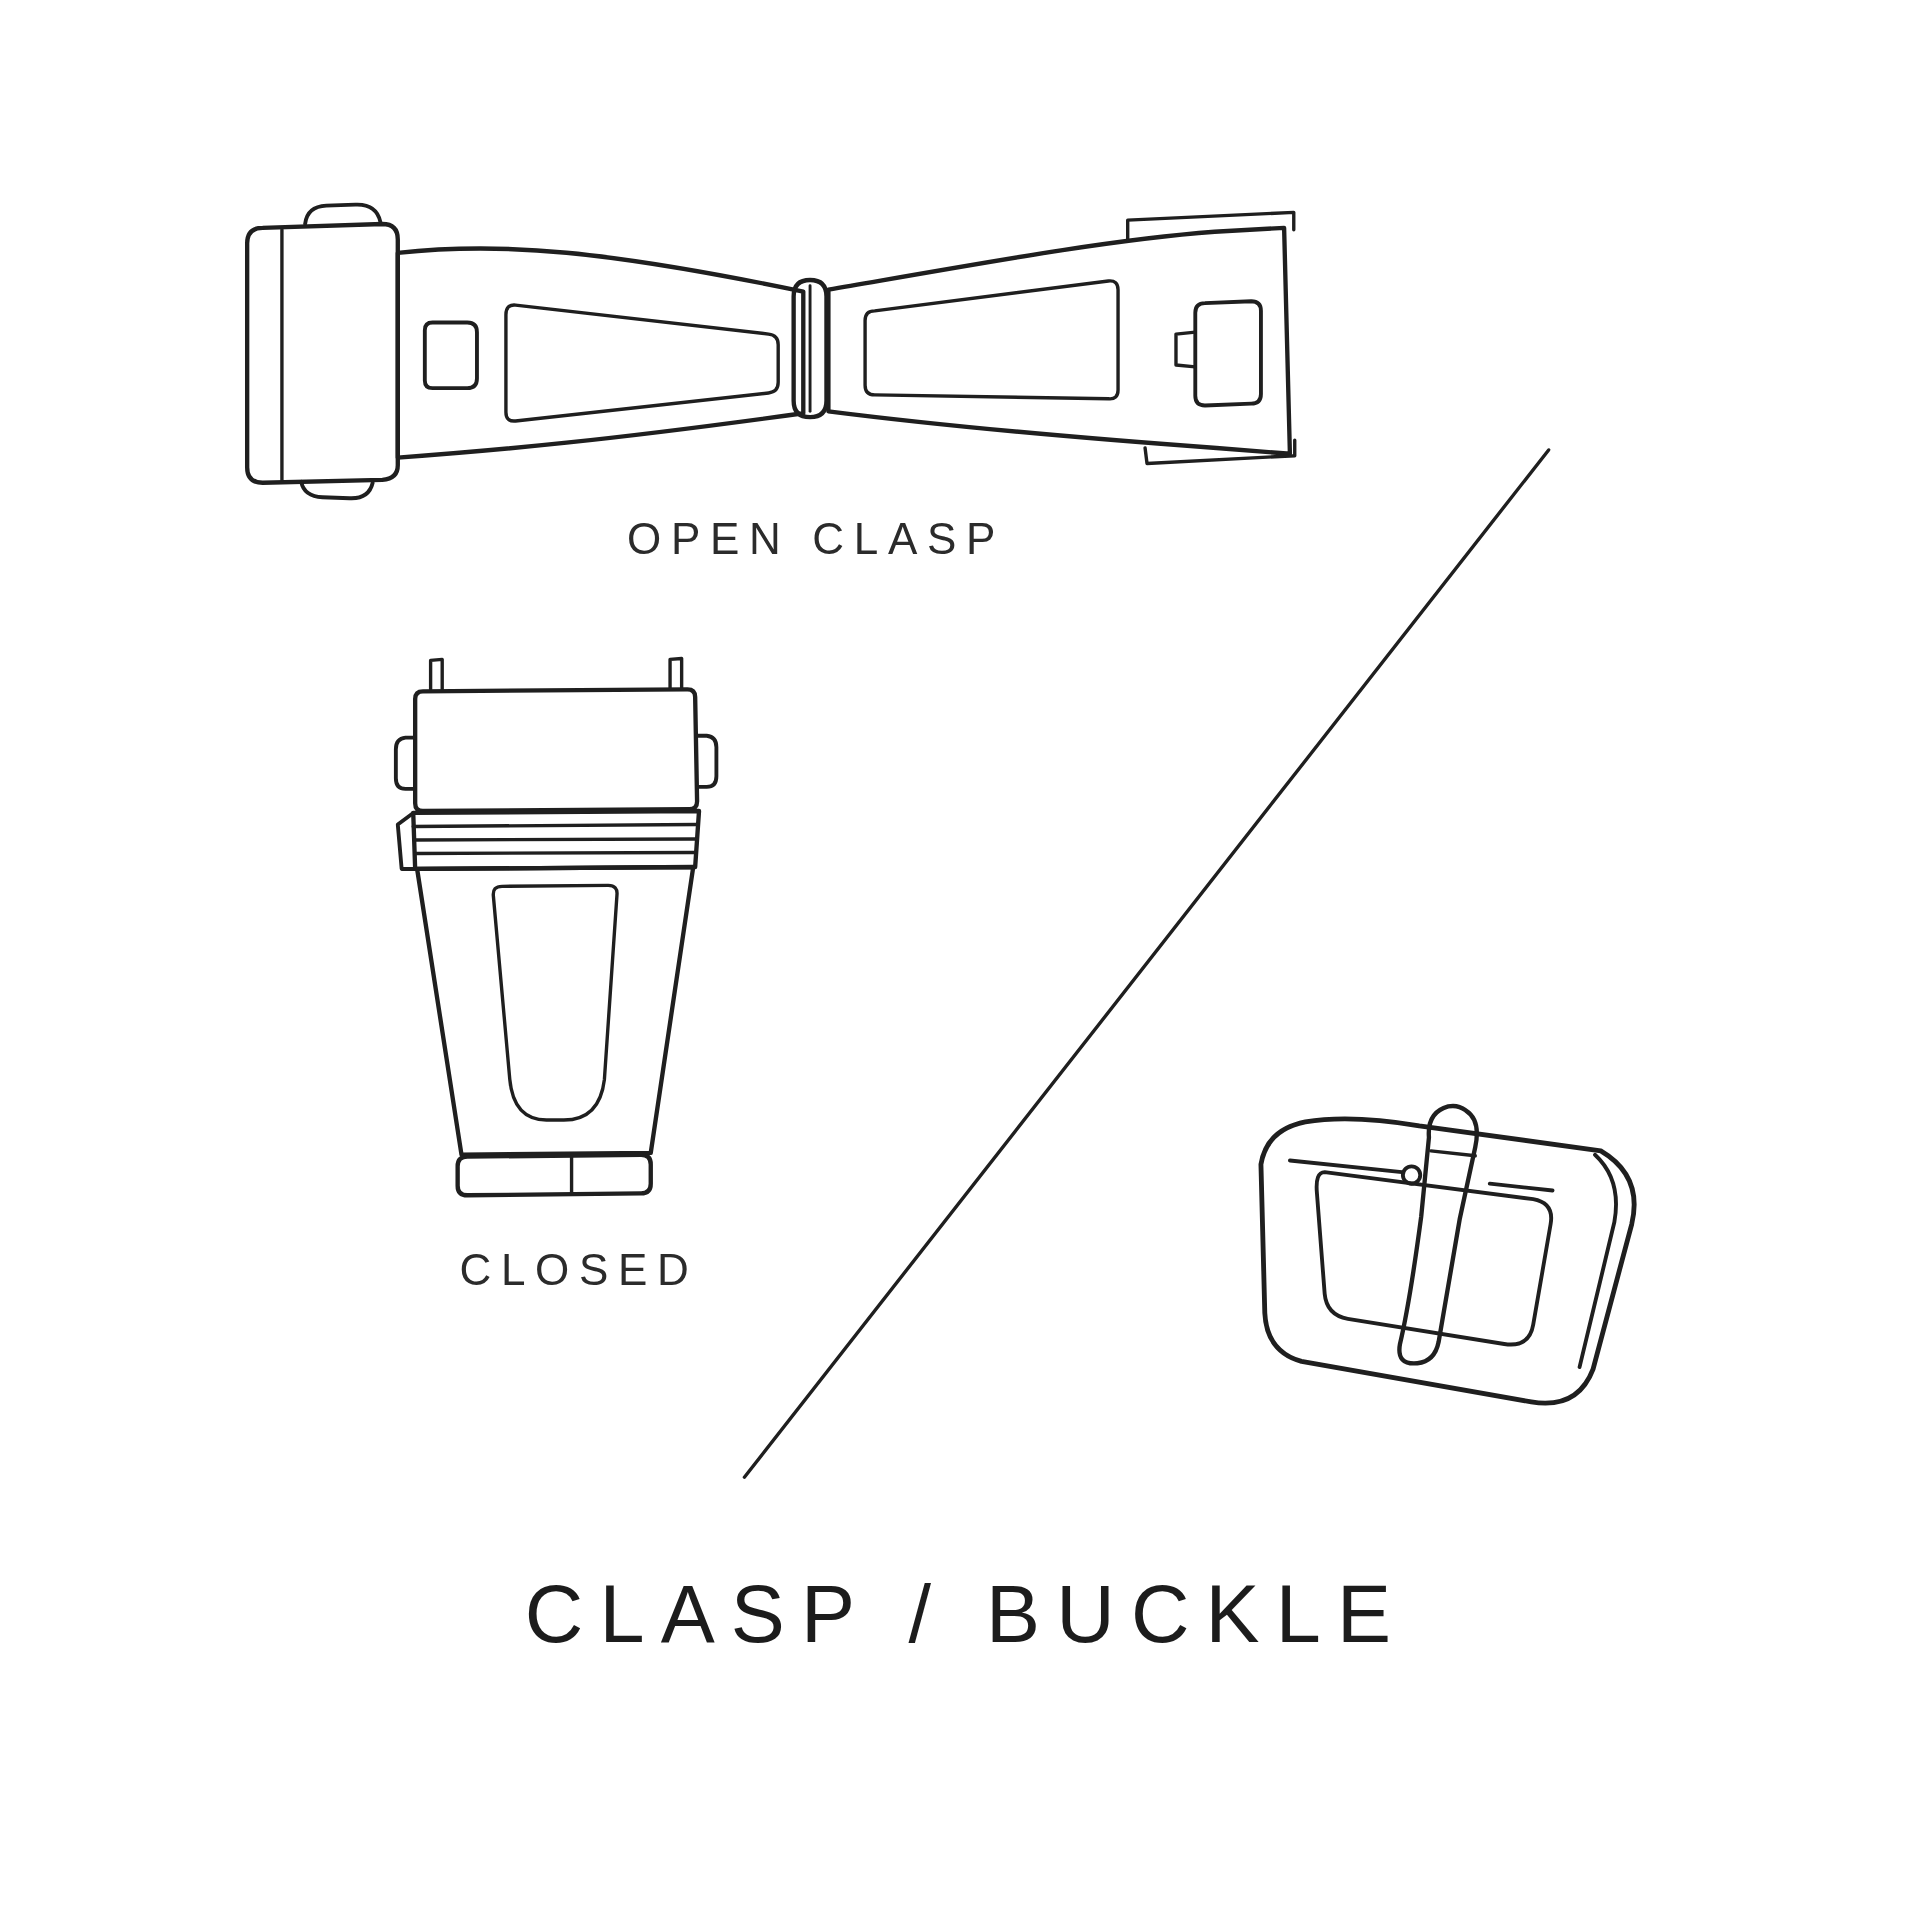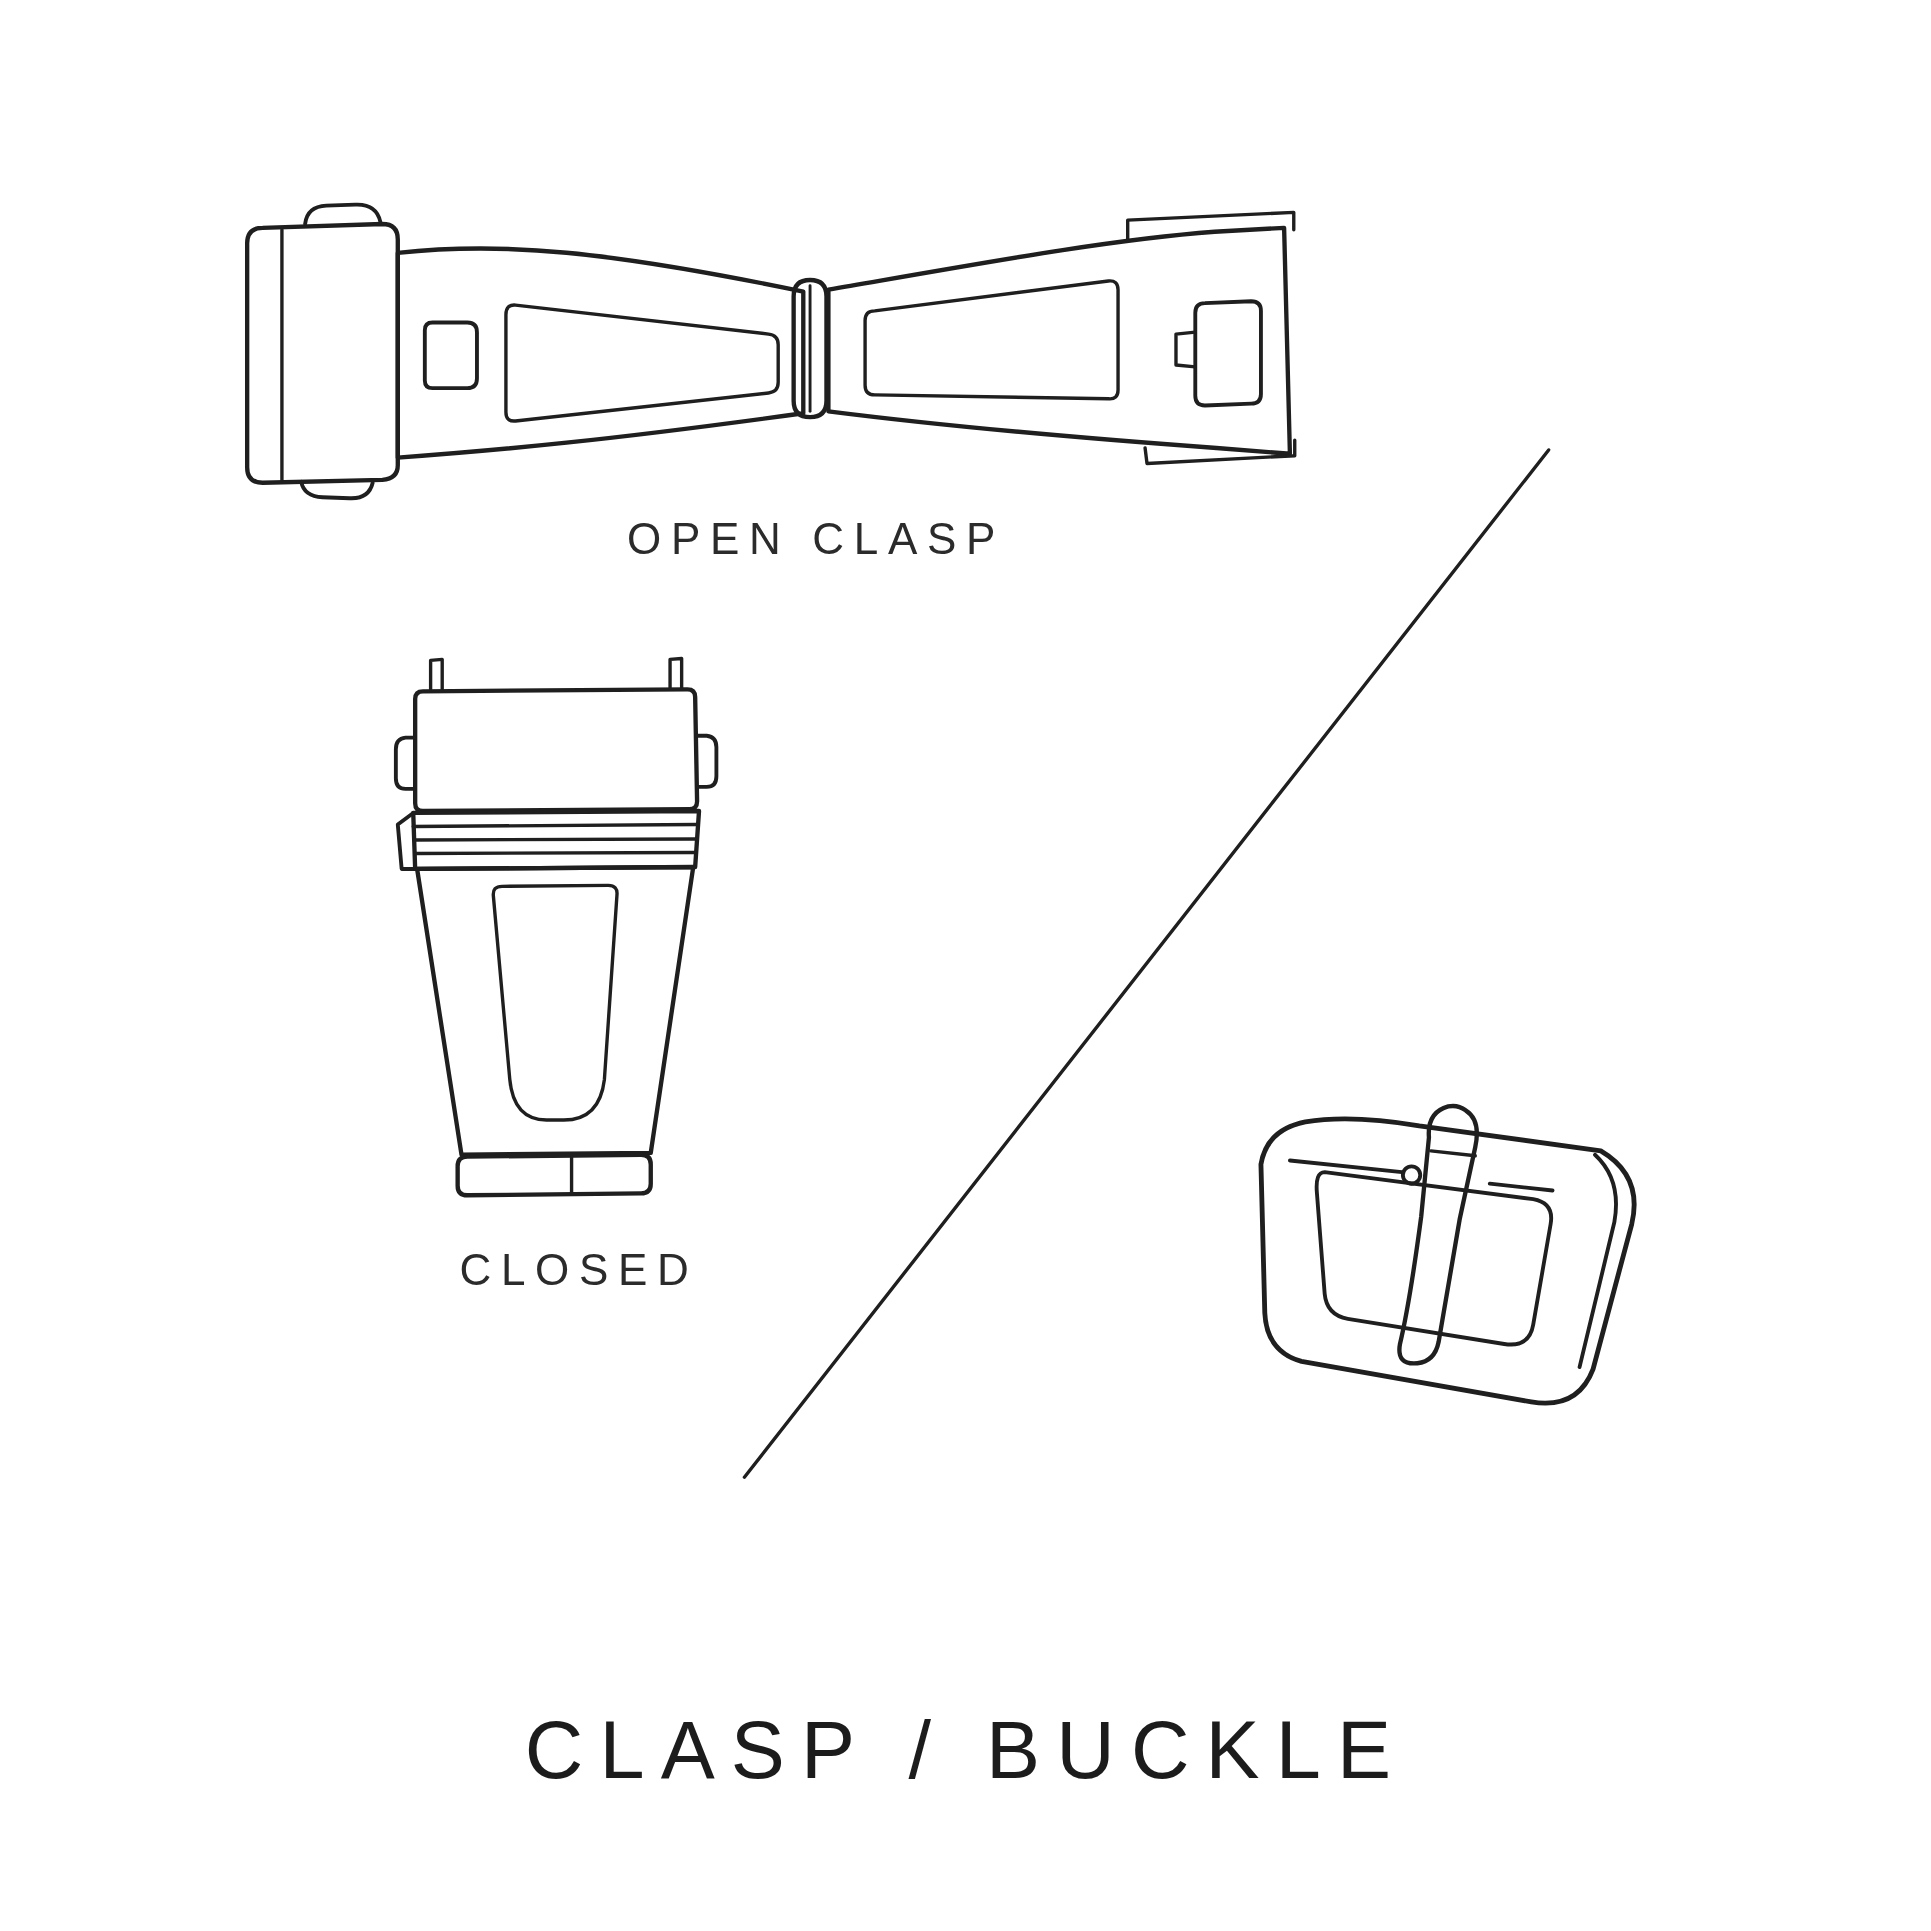--- a/index.html
+++ b/index.html
@@ -36,21 +36,21 @@
   }
   .caption.closed {
     left: 537px;
     top: 1245px;
     font-size: 44px;
     margin-left: 42px;
   }
   .diagram-title {
     position: absolute;
     left: 966px;
-    top: 1704px;
+    top: 1568px;
     transform: translateX(-50%);
     white-space: nowrap;
     color: #1c1c1c;
     font-size: 81px;
     font-weight: 400;
     letter-spacing: 0.2em;
   }
   svg path, svg circle, svg line {
     fill: none;
     stroke: #1f1f1f;

